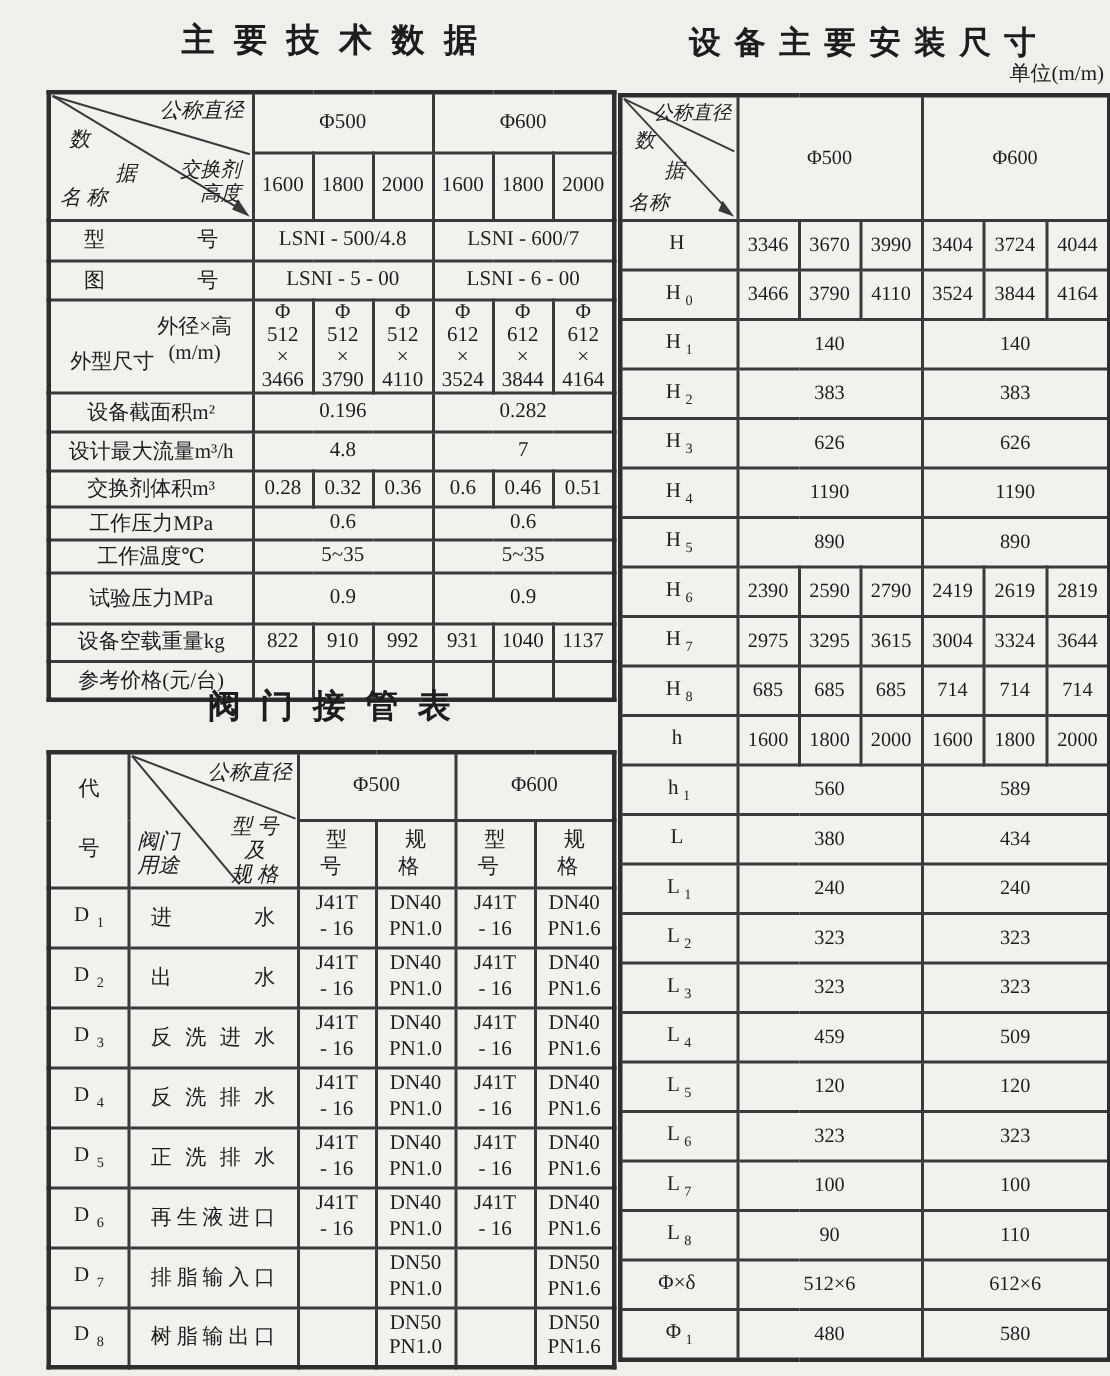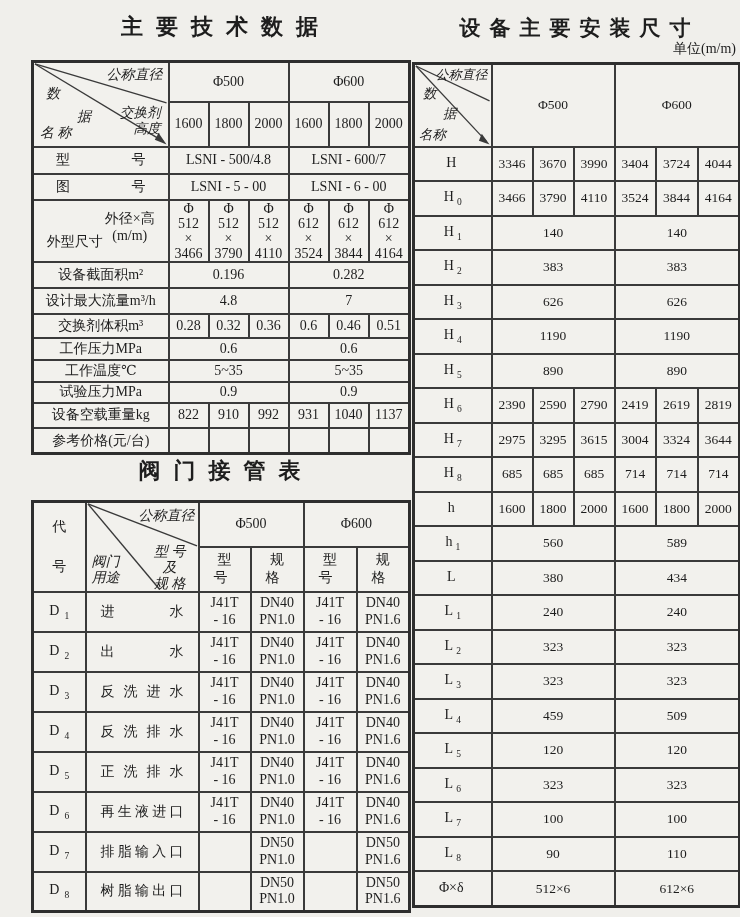--- a/index.html
+++ b/index.html
@@ -30,21 +30,21 @@
   #t1 thead tr:nth-child(1){height:40px;}
   #t1 thead tr:nth-child(2){height:45px;}
   #t1 tbody tr:nth-child(1){height:27px;}
   #t1 tbody tr:nth-child(2){height:26px;}
   #t1 tbody tr:nth-child(3){height:58px;}
   #t1 tbody tr:nth-child(4){height:26px;}
   #t1 tbody tr:nth-child(5){height:26px;}
   #t1 tbody tr:nth-child(6){height:24px;padding-left:28px;}
   #t1 tbody tr:nth-child(7){height:22px;margin-left:28px;}
   #t1 tbody tr:nth-child(8){height:22px;margin-left:34px;}
-  #t1 tbody tr:nth-child(9){height:21px;padding-left:17px;}
+  #t1 tbody tr:nth-child(9){height:34px;padding-left:17px;}
   #t1 tbody tr:nth-child(10){height:25px;}
   #t1 tbody tr:nth-child(11){height:26px;}
 
   #t2 thead tr{height:45px;}
   #t2 tbody tr{height:40px;}
   #t3 thead tr{height:83px;}
 
   .corner{position:relative;padding:0;font-style:italic;}
   .corner svg{position:absolute;left:0;top:0;width:100%;height:100%;}
   .corner .cl{position:absolute;white-space:pre-line;line-height:1.15;font-size:14px;}
@@ -496,16 +496,21 @@
         <tr>
           <td><span class="rl">L</span><sub class="sub">8</sub></td>
           <td colspan="3">90</td>
           <td colspan="3">110</td>
         </tr>
         <tr>
           <td><span class="rl">Φ×δ</span><sub class="sub"></sub></td>
           <td colspan="3">512×6</td>
           <td colspan="3">612×6</td>
         </tr>
+        <tr>
+          <td><span class="rl">Φ</span><sub class="sub">1</sub></td>
+          <td colspan="3">480</td>
+          <td colspan="3">580</td>
+        </tr>
       </tbody>
   </table>
 
 </div>
 
 </body></html>

